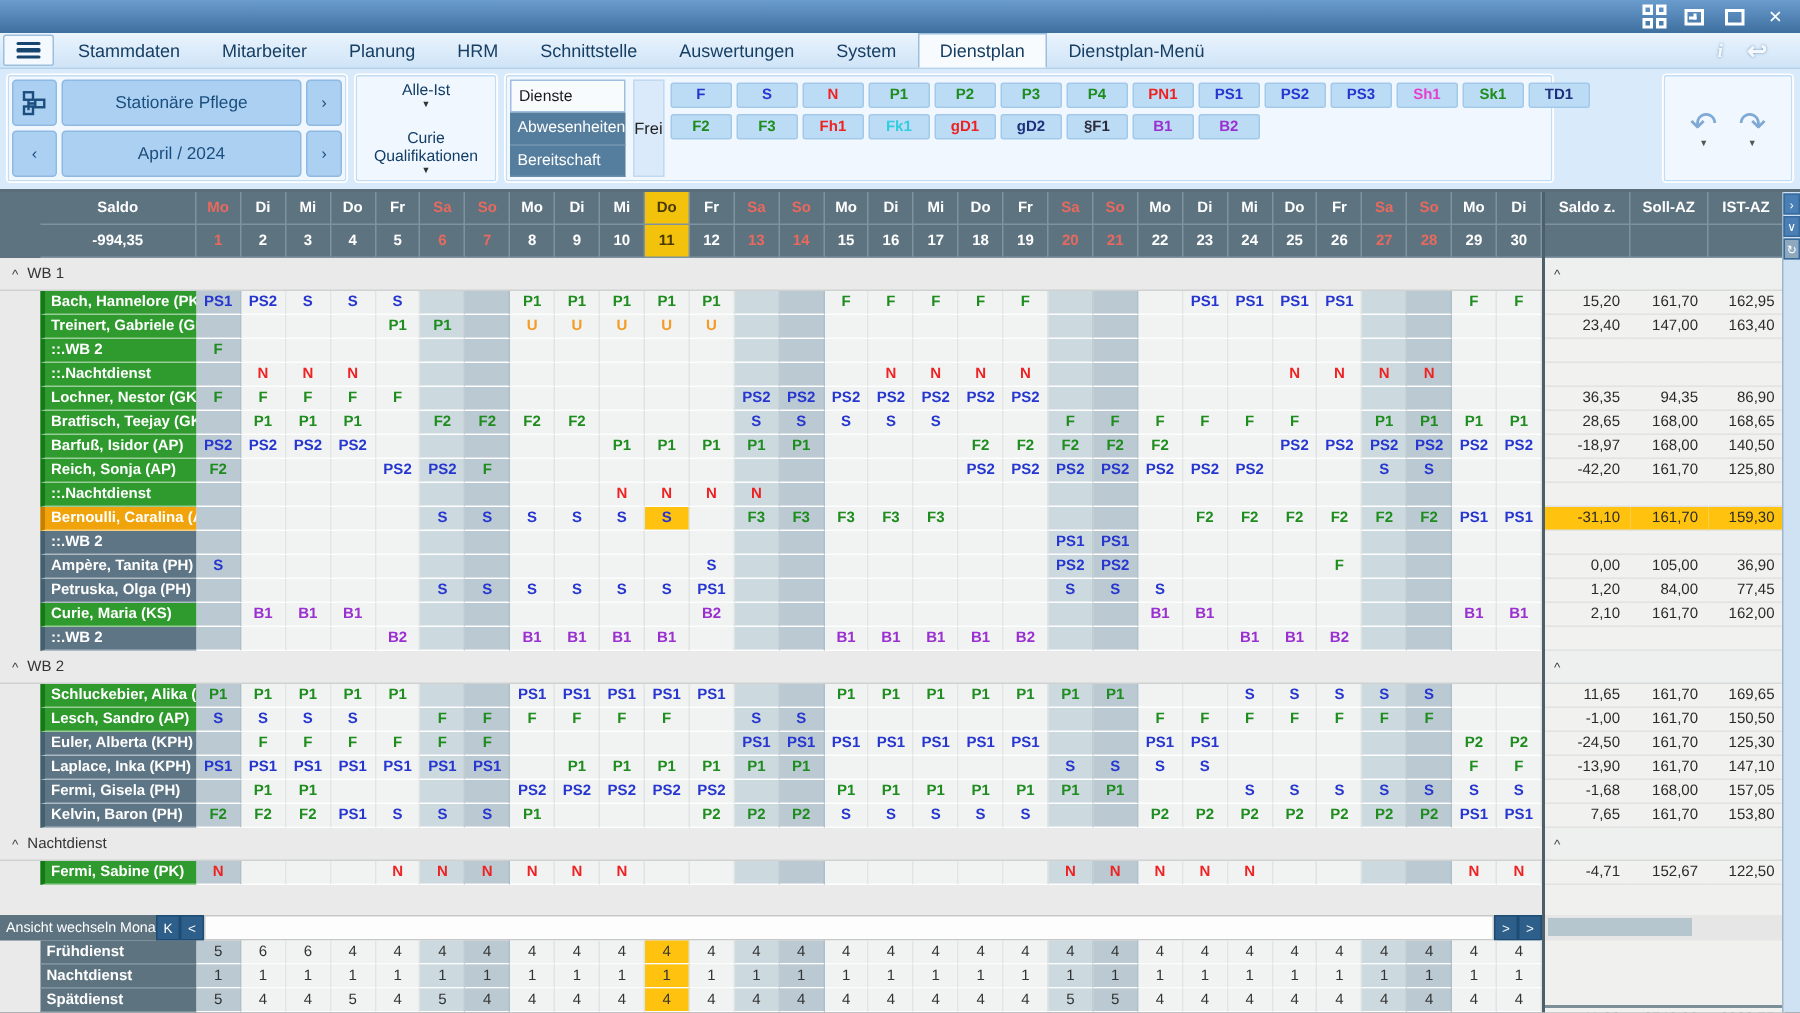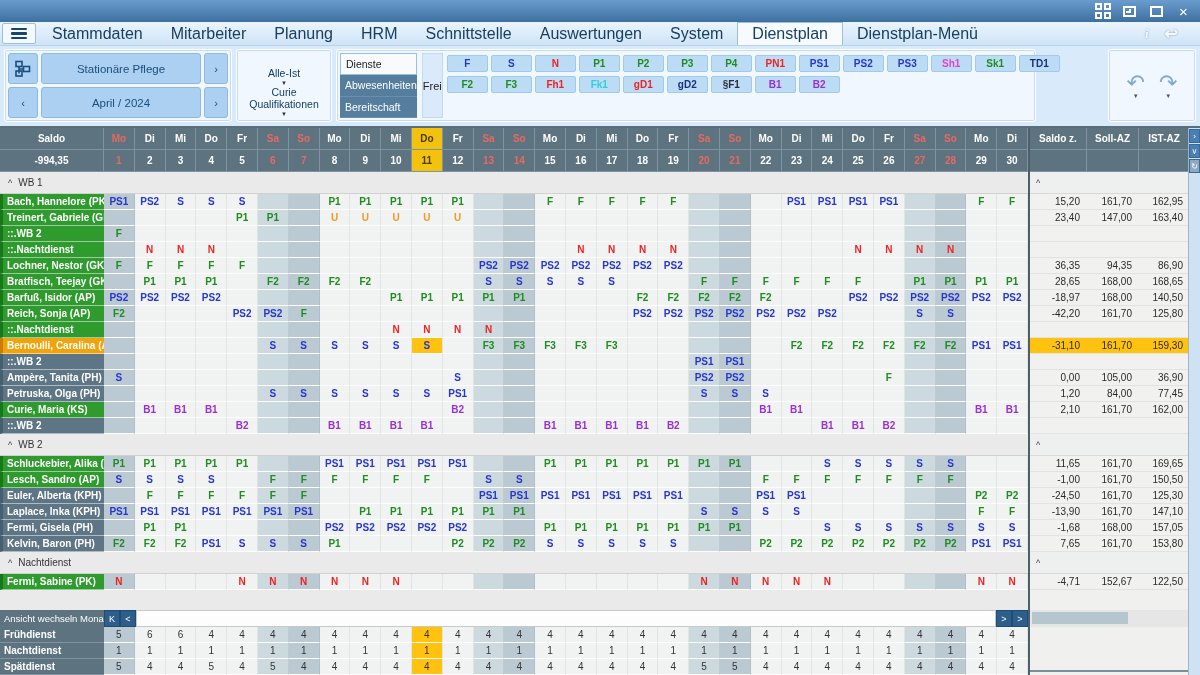--- a/index.html
+++ b/index.html
@@ -18,37 +18,37 @@
   .ico-restore { position:relative; width:13px; height:11px; border:2px solid #fff; }
   .ico-restore i { position:absolute; left:1px; top:1px; width:5px; height:4px; border-bottom:2px solid #fff; border-right:2px solid #fff; transform:rotate(0); }
   .ico-max { width:13px; height:11px; border:2px solid #fff; }
 
   
   .menubar { height:24px; background:linear-gradient(#eaf4fd,#cfe4f7); display:flex; align-items:stretch; border-bottom:1px solid #b6d2ea; }
   .hamb { width:34px; margin:1px 2px; background:#f3f9fe; border:1px solid #9dbfdd; border-radius:2px;
           display:flex; flex-direction:column; justify-content:center; align-items:center; gap:2px; }
   .hamb i { width:16px; height:2.6px; background:#17456e; border-radius:1px; }
   .menu-items { display:flex; align-items:stretch; }
-  .mitem { padding:0 14px; display:flex; align-items:center; font-size:16px; color:#173f63; cursor:default; }
+  .mitem { padding:0 14px; display:flex; align-items:center; font-size:12px; color:#173f63; cursor:default; }
   .mitem.active { background:#f7fbfe; border:1px solid #9dbfdd; border-bottom:none; }
   .menu-right { margin-left:auto; display:flex; align-items:center; gap:16px; padding-right:22px; }
   .m-ico { color:#f4f8fc; font-size:13px; font-weight:bold; text-shadow:0 0 2px rgba(90,130,170,.8); }
   .m-ico.info { font-family:"Liberation Serif",serif; font-style:italic; }
 
   
   .toolbar { position:relative; height:80px; background:#d9eafb; }
   .panel { position:absolute; background:#f0f7fe; border:1px solid #fff; box-shadow:0 0 0 1px #c4dcf1 inset; border-radius:3px; }
   .p-left { left:4px; top:3px; width:228px; height:73px; padding:3px; display:grid; grid-template-rows:1fr 1fr; gap:3px; }
   .p-row { display:grid; grid-template-columns:30px 1fr 24px; gap:3px; }
   .tbtn { background:#abd0f1; border:1px solid #8db9e2; border-radius:3px; color:#1b4e7e; font-size:11px;
           display:flex; align-items:center; justify-content:center; cursor:default; }
   .tbtn.lbl { font-size:11.5px; }
   .tree-ico { display:flex; align-items:center; justify-content:center; }
   .tree-ico svg { display:block; }
-  .p-filter { left:236px; top:3px; width:96px; height:73px; display:flex; flex-direction:column; justify-content:flex-end; align-items:center; padding:4px 2px; }
+  .p-filter { left:236px; top:3px; width:96px; height:73px; display:flex; flex-direction:column; justify-content:space-between; align-items:center; padding:4px 2px; }
   .filt { text-align:center; color:#123d66; font-size:10.5px; }
   .filt .car { display:block; font-size:6px; color:#333; margin-top:1px; }
   .p-codes { left:336px; top:3px; width:700px; height:73px; display:flex; }
   .cat-list { width:92px; margin:3px; display:flex; flex-direction:column; }
   .cat { flex:1; display:flex; align-items:center; padding-left:5px; font-size:10.5px; }
   .cat.sel { background:#f7fbfe; border:1px solid #9dbfdd; color:#1a1a1a; }
   .cat.dim { background:#557d9e; color:#fff; border-bottom:1px solid #6b8fa9; }
   .frei { width:66px; margin:3px 2px; background:#dbeafa; border:1px solid #c2daf0; display:flex; align-items:center; justify-content:center; font-size:11px; color:#222; }
   .codes { flex:1; padding:5px 2px; }
   .code-row { display:flex; gap:3px; margin-bottom:4px; }
@@ -65,21 +65,21 @@
   .c-cyan { color:#30cede; } .c-navy { color:#1c2f7c; } .c-dark { color:#2b2b3a;text-align:right; }
 
   
   .main { position:absolute; top:126px; left:0; width:1200px; height:549px; display:flex; border-top:2px solid #5a6e7a; background:#e9eae9; }
   #grid { width:1028px; height:547px; position:relative; background:#e9eae9; }
   #rightpanel { width:160px; height:547px; border-left:2px solid #4d5f69; background:#f0f0ef; }
   #strip { width:12px; height:547px; background:#cfe2f3; border-left:1px solid #9fb6c6; display:flex; flex-direction:column; align-items:center; }
   .strip-btn { width:11px; height:14px; font-size:8px; color:#fff; background:#4a7fb5; border:1px solid #38699b; display:flex; align-items:center; justify-content:center; margin-top:1px; }
   .strip-btn.lt { background:#8ea8bd; }
 
-  .grow { display:grid; grid-template-columns:104px repeat(30,1fr); }
+  .grow { display:grid; grid-template-columns:104px repeat(30,1fr);padding-left:27px; }
   .hrow { height:22px; background:#5d7380; }
   .hcell { border-right:1px solid #7e939f; border-bottom:1px solid #7e939f; color:#fff; font-size:10px; font-weight:bold;
            display:flex; align-items:center; justify-content:center; }
   .hcell.red { color:#e8695e; }
   .hcell.today { background:#f2c20d; color:#4a3a00; }
 
   .grph { height:22px; background:#e9eae9; border-bottom:1px solid #cfd2d1; display:flex; align-items:center; font-size:10px; color:#333; padding-left:8px; gap:6px; }
   .grph .car { font-size:9px; color:#444; }
 
   .drow { height:16px; }

